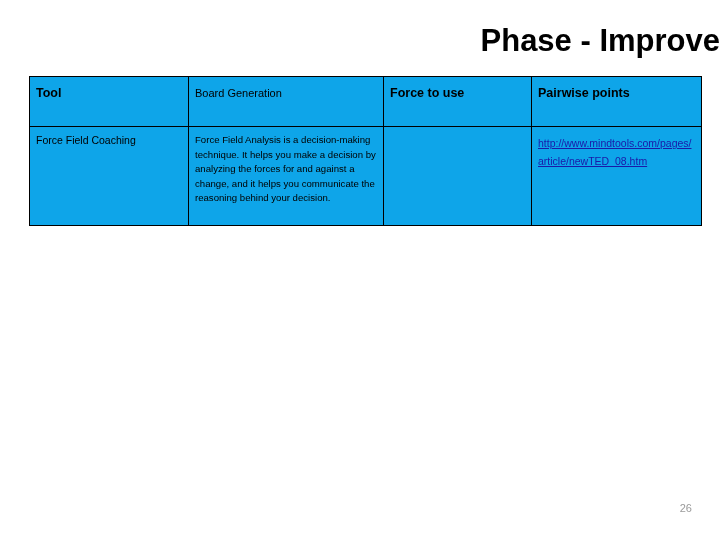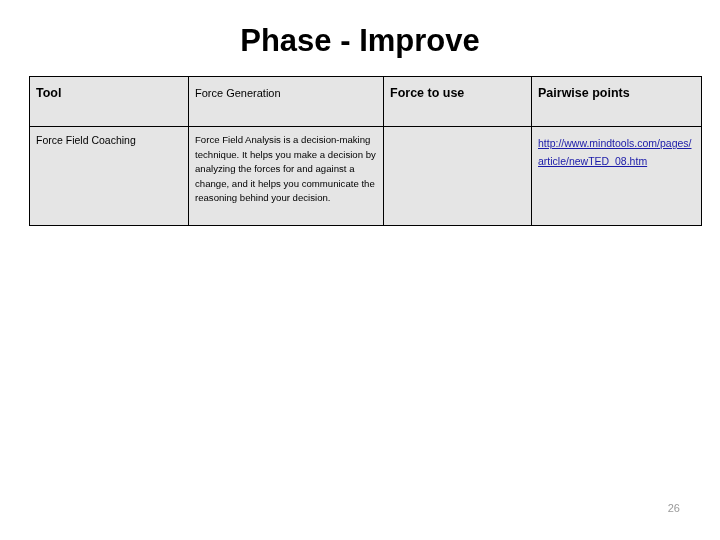--- a/index.html
+++ b/index.html
@@ -20,42 +20,42 @@
     position: relative;
     width: 720px;
     height: 540px;
   }
 
   .slide-title {
     position: absolute;
     top: 22px;
     left: 0;
     width: 720px;
-    text-align: center;
+    text-align: right;
     font-size: 31px;
     font-weight: bold;
     letter-spacing: 0px;
     line-height: 38px;
     color: #000000;
   }
 
   .tool-table {
     position: absolute;
     left: 29px;
     top: 76px;
     width: 672px;
     border-collapse: collapse;
     table-layout: fixed;
   }
 
   .tool-table td {
     border: 1px solid #000000;
     vertical-align: top;
     padding: 6px 5px 6px 6px;
-    background: #e5e5e5;
+    background: #0ea5e9;
   }
 
   .tool-table tr.header-row td {
     height: 34px;
     padding-top: 9px;
   }
 
   .col-tool    { width: 159px; }
   .col-desc    { width: 195px; }
   .col-when    { width: 148px; }
@@ -95,21 +95,21 @@
     text-decoration: underline;
     font-size: 10.5px;
     line-height: 14.6px;
     word-break: break-all;
     display: inline;
     cursor: pointer;
   }
 
   .page-number {
     position: absolute;
-    right: 40px;
+    right: 28px;
     bottom: 25px;
     font-size: 11px;
     color: #9a9a9a;
     line-height: 13px;
   }
 
   .empty-cell { font-size: 10.5px; line-height: 14px; }
 </style>
 </head>
 <body>
@@ -121,21 +121,21 @@
   <table class="tool-table">
     <colgroup>
       <col class="col-tool">
       <col class="col-desc">
       <col class="col-when">
       <col class="col-coach">
     </colgroup>
     <tbody>
       <tr class="header-row">
         <td class="th-bold">Tool</td>
-        <td class="th-plain">Force Generation</td>
+        <td class="th-plain">Board Generation</td>
         <td class="th-bold">Force to use</td>
         <td class="th-bold">Pairwise points</td>
       </tr>
 
 
       <tr class="row2">
         <td class="cell-tool">Force Field Coaching</td>
         <td class="cell-desc-sm">Force Field Analysis is a decision-making technique. It helps you make a decision by analyzing the forces for and against a change, and it helps you communicate the reasoning behind your decision.</td>
         <td class="empty-cell"></td>
         <td><span class="link">http://www.mindtools.com/pages/article/newTED_08.htm</span></td>

